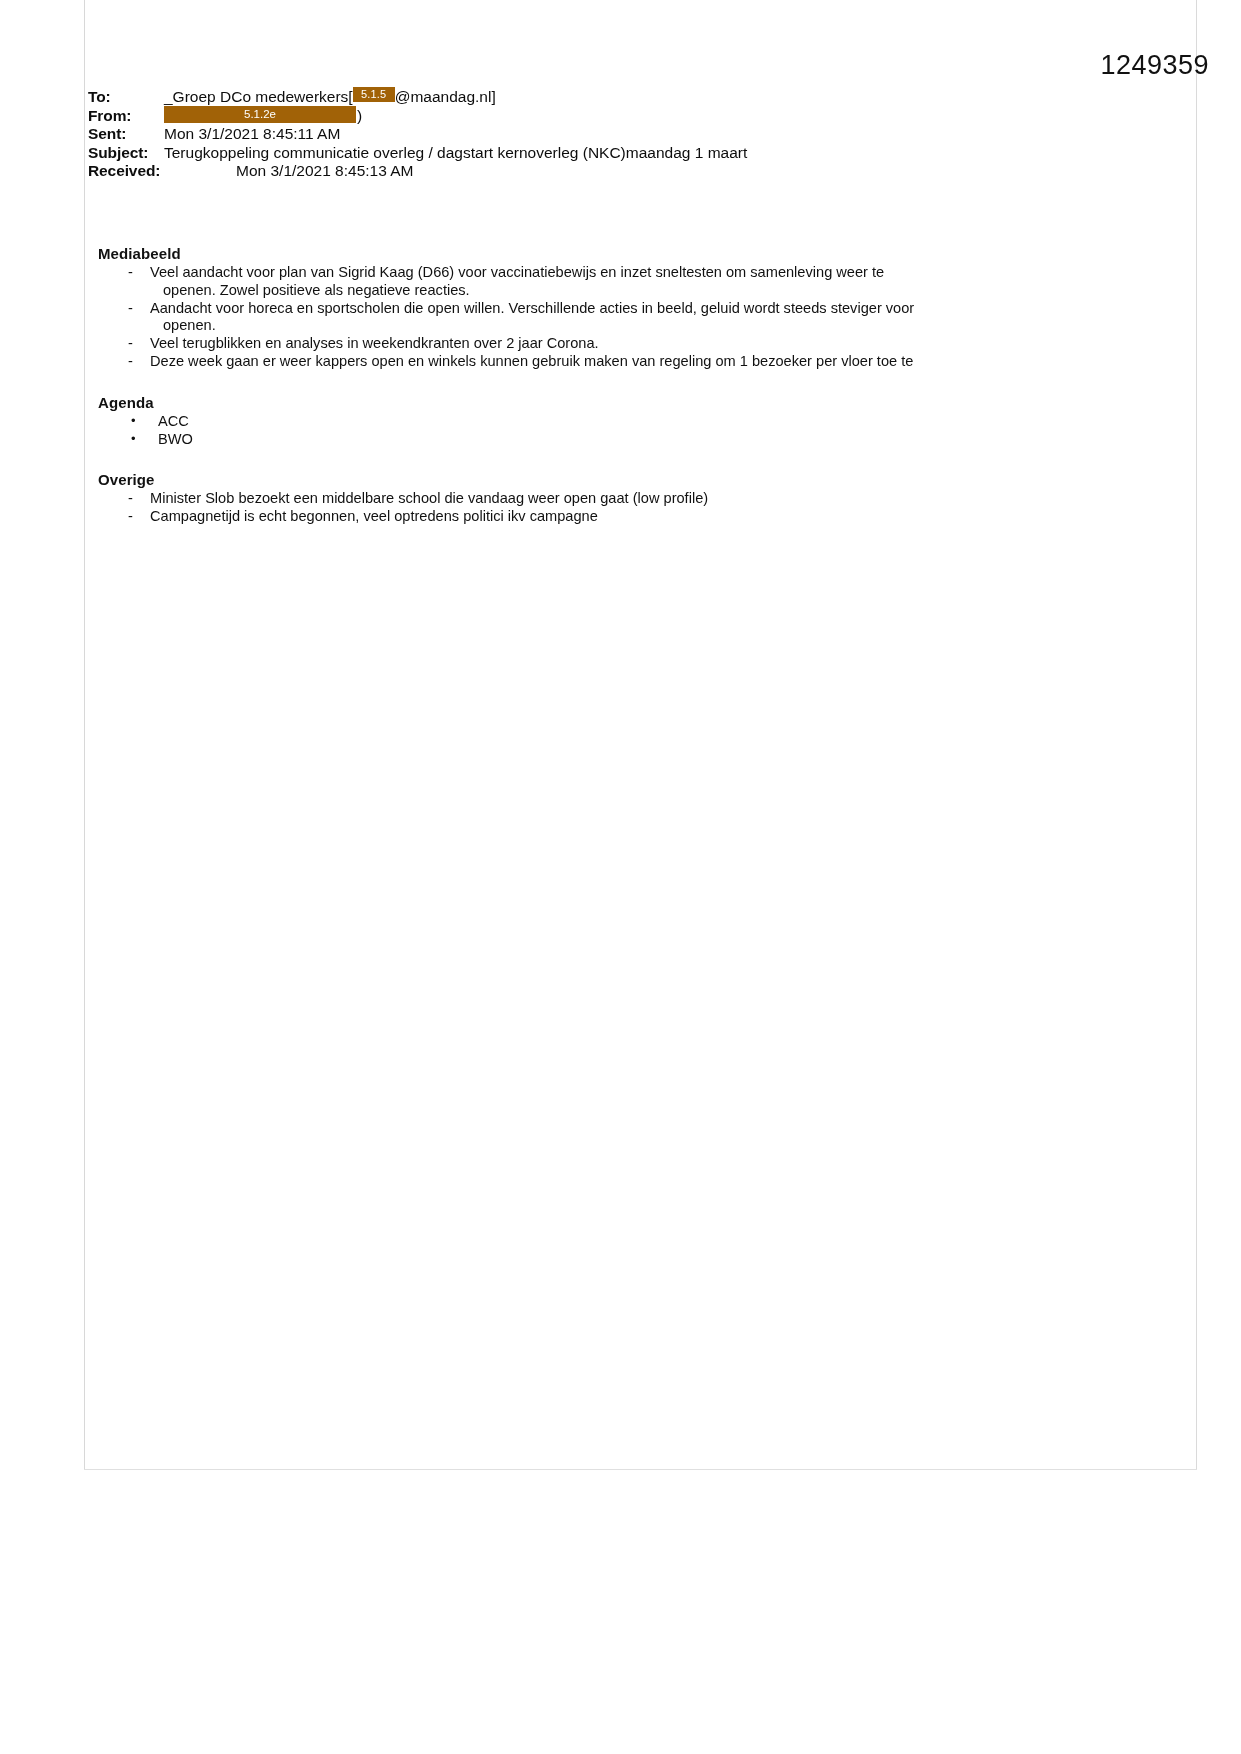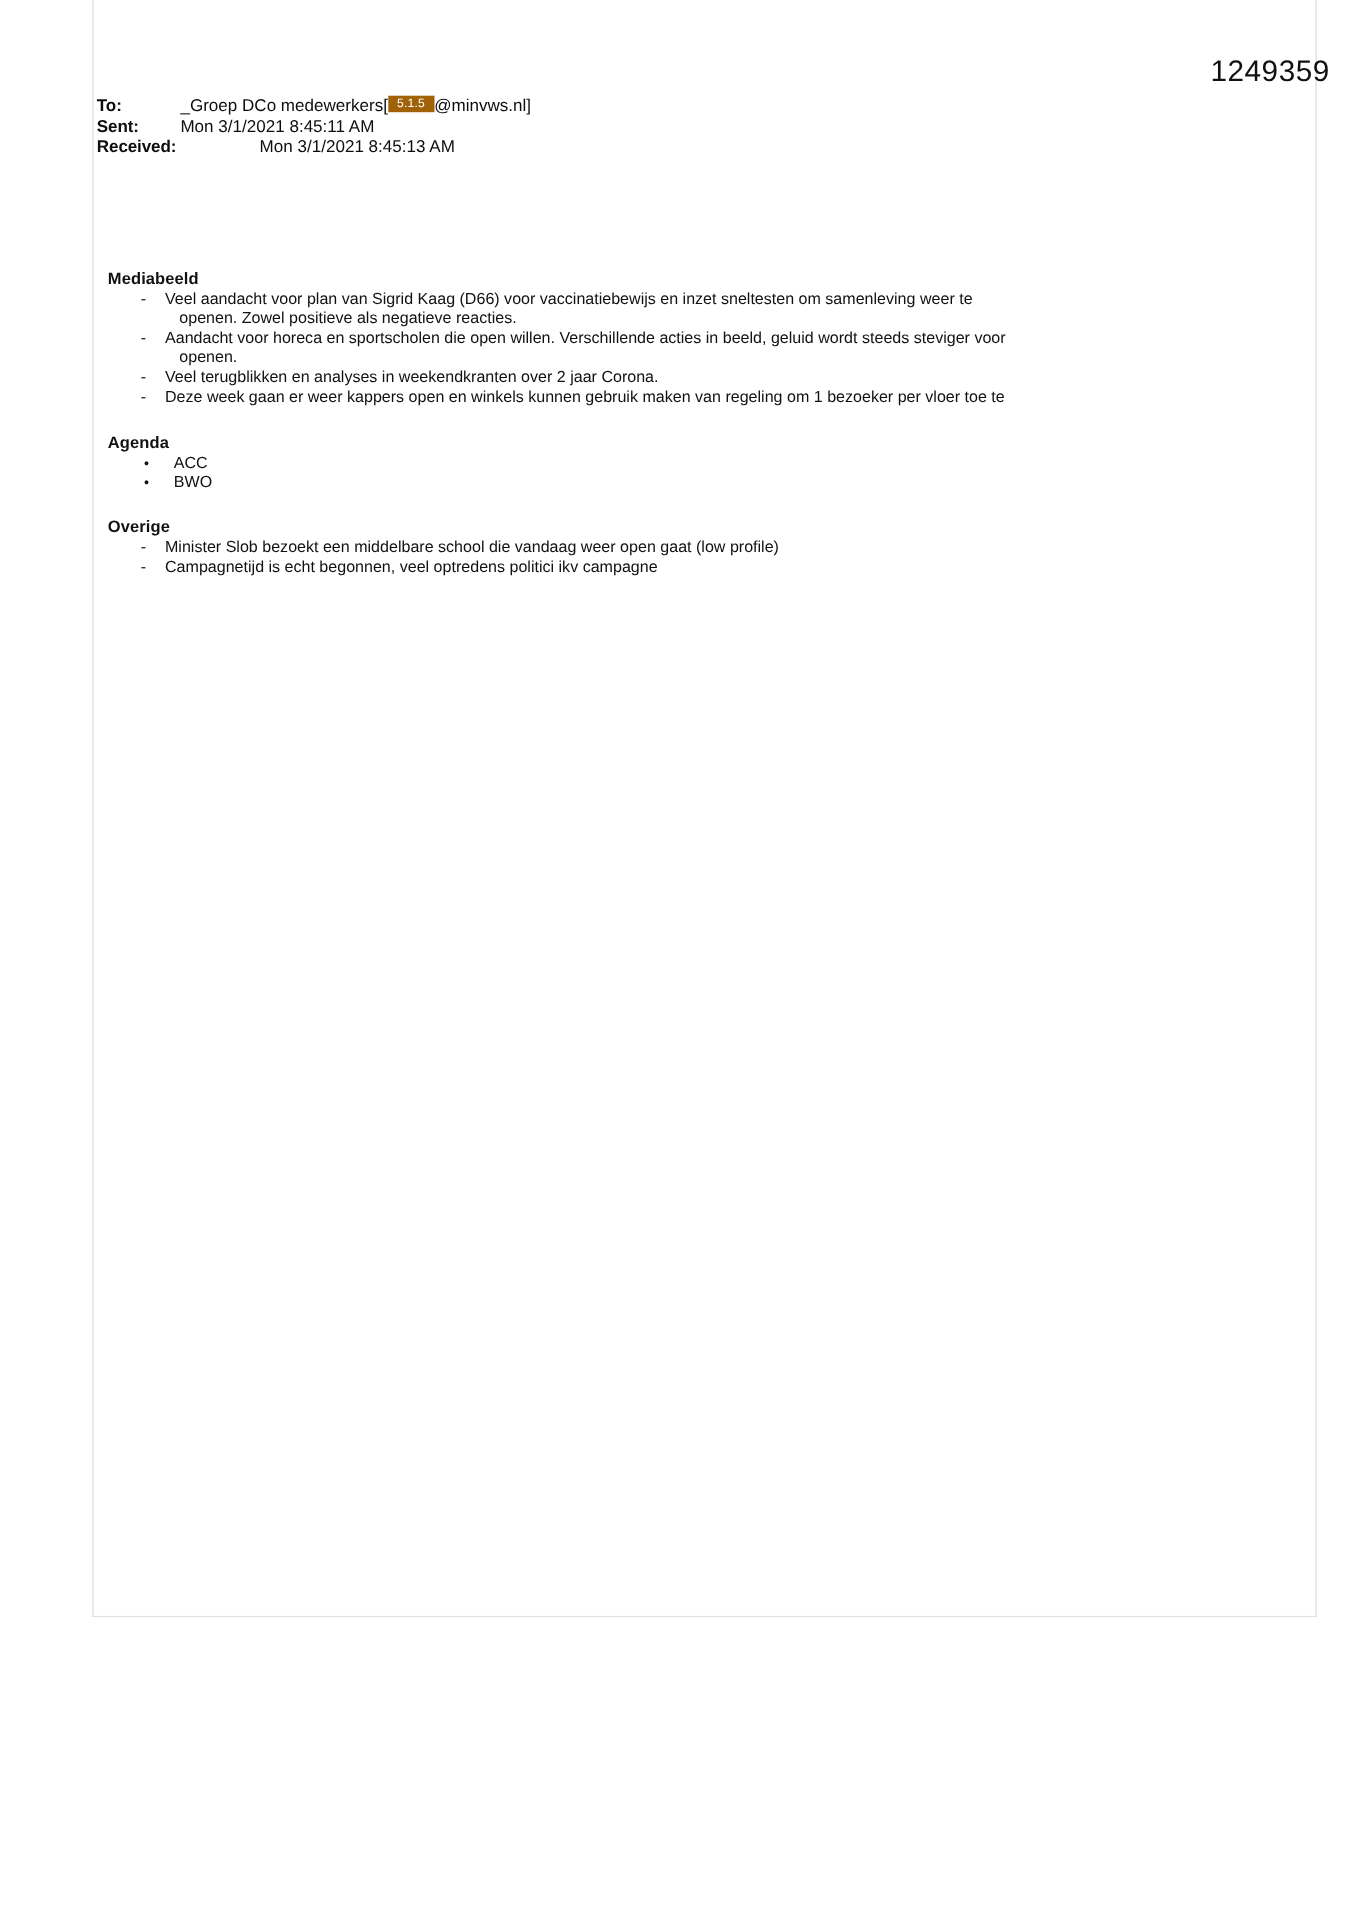--- a/index.html
+++ b/index.html
@@ -185,30 +185,41 @@
 
   <div class="doc-number">1249359</div>
 
   <div class="mail-header">
 
     <div class="hdr-row">
       <div class="hdr-label">To:</div>
       <div class="hdr-value">
         <span>_Groep DCo medewerkers[</span>
           <span class="redact redact-small">5.1.5</span>
-          <span>@minvws.nl]</span>
+          <span>@maandag.nl]</span>
       </div>
     </div>
 
+    <div class="hdr-row">
+      <div class="hdr-label">From:</div>
+      <div class="hdr-value">
+        <span class="redact redact-wide">5.1.2e</span>
+          <span class="paren">)</span>
+      </div>
+    </div>
 
     <div class="hdr-row">
       <div class="hdr-label">Sent:</div>
       <div class="hdr-value">Mon 3/1/2021 8:45:11 AM</div>
     </div>
 
+    <div class="hdr-row">
+      <div class="hdr-label">Subject:</div>
+      <div class="hdr-value">Terugkoppeling communicatie overleg / dagstart kernoverleg (NKC)maandag 1 maart</div>
+    </div>
 
     <div class="hdr-row">
       <div class="hdr-label">Received:</div>
       <div class="hdr-value indent">Mon 3/1/2021 8:45:13 AM</div>
     </div>
 
   </div>
 
   <div class="body-block">
 

